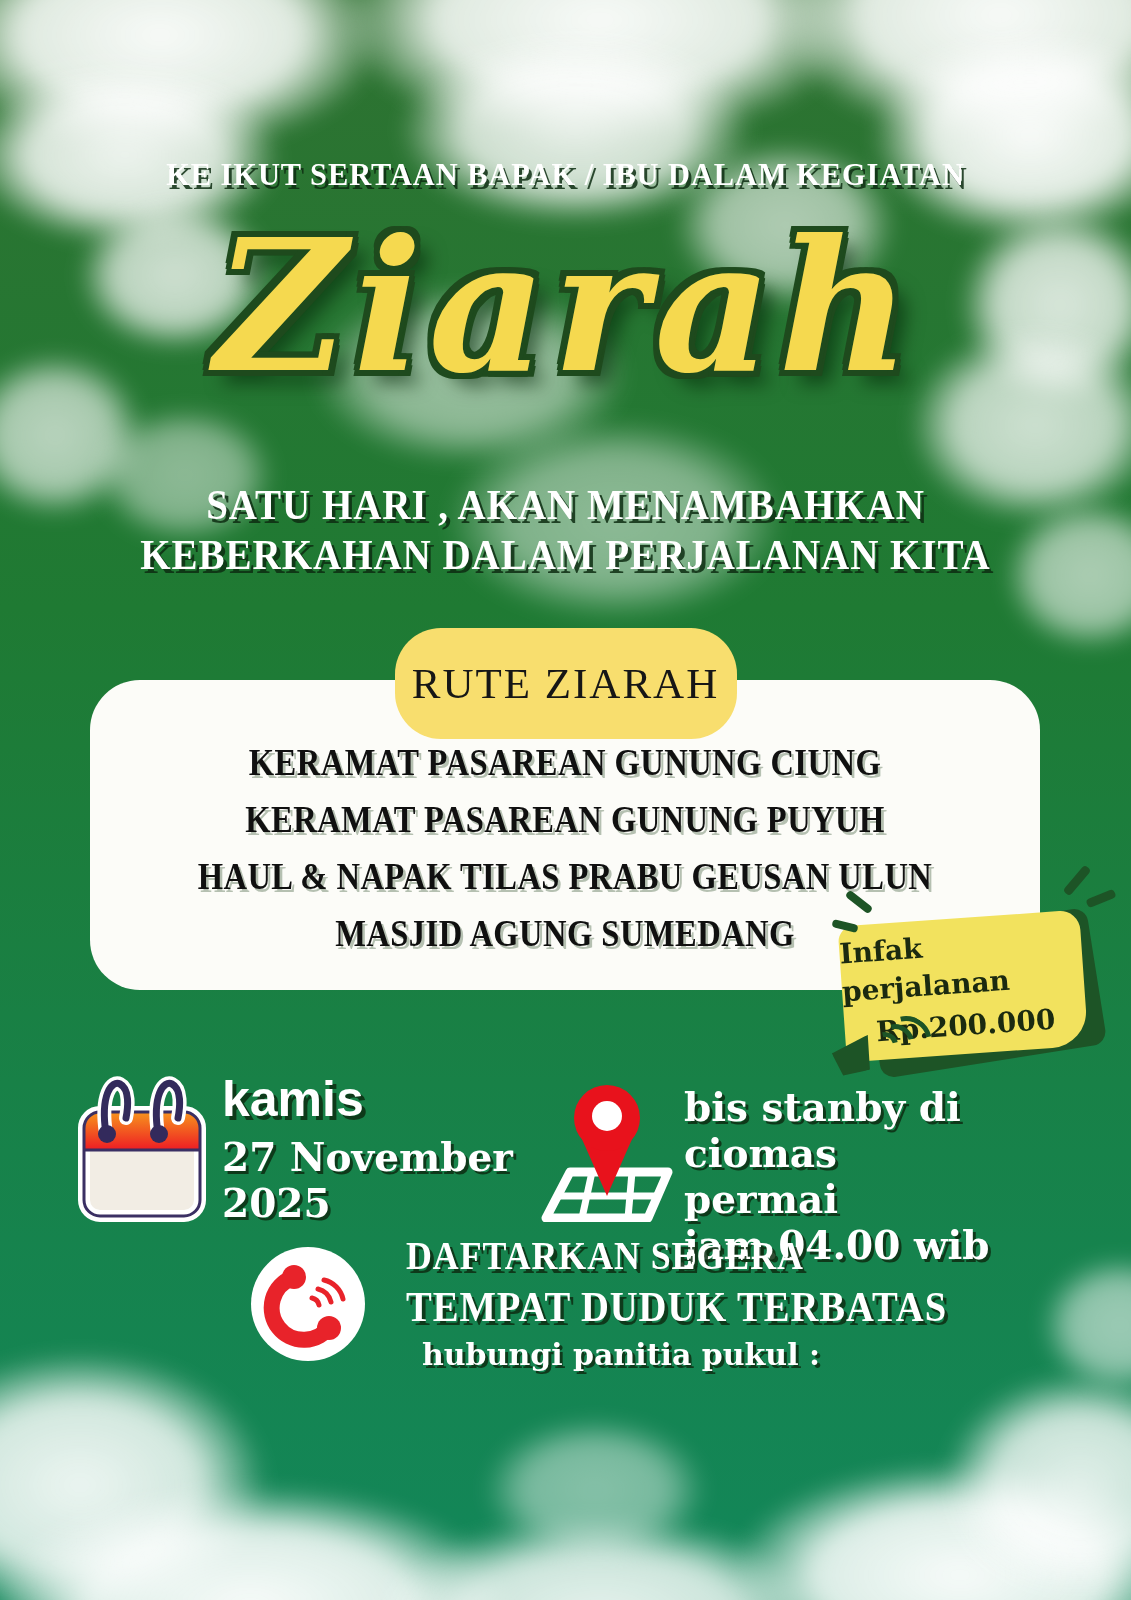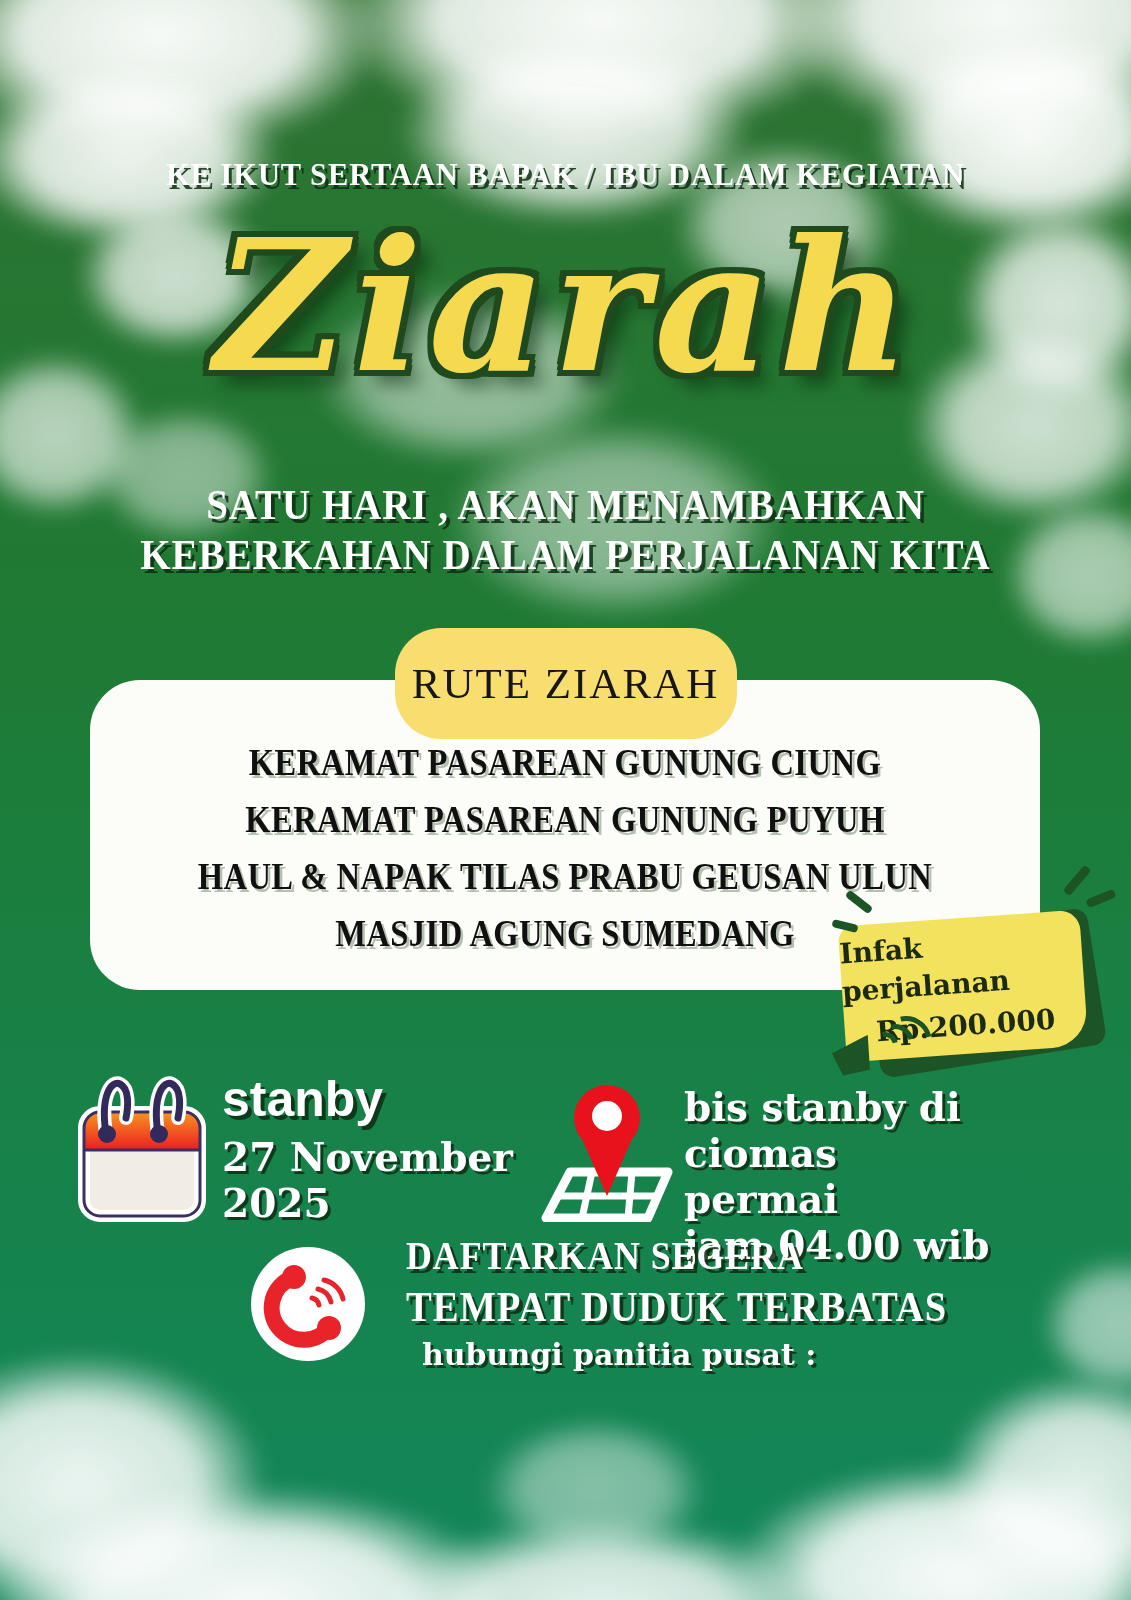--- a/index.html
+++ b/index.html
@@ -225,21 +225,21 @@
         <rect x="8" y="48" width="116" height="104" rx="16" fill="none" stroke="#3A2F63" stroke-width="3"></rect>
         <line x1="8" y1="86" x2="124" y2="86" stroke="#3A2F63" stroke-width="3"></line>
         <path d="M30,70 C24,30 36,16 44,20 C54,25 52,44 50,54" fill="none" stroke="#FFFFFF" stroke-width="14" stroke-linecap="round"></path>
         <path d="M82,70 C76,30 88,16 96,20 C106,25 104,44 102,54" fill="none" stroke="#FFFFFF" stroke-width="14" stroke-linecap="round"></path>
         <path d="M30,70 C24,30 36,16 44,20 C54,25 52,44 50,54" fill="none" stroke="#332A5C" stroke-width="7" stroke-linecap="round"></path>
         <circle cx="31" cy="70" r="9" fill="#332A5C"></circle>
         <path d="M82,70 C76,30 88,16 96,20 C106,25 104,44 102,54" fill="none" stroke="#332A5C" stroke-width="7" stroke-linecap="round"></path>
         <circle cx="83" cy="70" r="9" fill="#332A5C"></circle>
       </svg>
       <div class="info-text">
-        <div class="info-title">stanby</div>
+        <div class="info-title">kamis</div>
         <div class="info-line first">27 November 2025</div>
       </div>
     </div>
 
     <div class="info-block meet">
       <svg class="info-icon" width="150" height="150" viewBox="0 0 150 150">
         <path d="M14,146 L38,100 L136,100 L116,146 Z" fill="none" stroke="#FFFFFF" stroke-width="9" stroke-linejoin="round"></path>
         <path d="M60,100 L50,146" stroke="#FFFFFF" stroke-width="7"></path>
         <path d="M100,100 L96,146" stroke="#FFFFFF" stroke-width="7"></path>
         <path d="M28,124 L126,124" stroke="#FFFFFF" stroke-width="7"></path>
@@ -259,18 +259,18 @@
         <path d="M44,34 A32,32 0 1 0 82,82" fill="none" stroke="#E8232A" stroke-width="16" stroke-linecap="round"></path>
         <circle cx="46" cy="33" r="12" fill="#E8232A"></circle>
         <circle cx="81" cy="84" r="12" fill="#E8232A"></circle>
         <path d="M64,54 a9,9 0 0 1 7,7" fill="none" stroke="#E8232A" stroke-width="5" stroke-linecap="round"></path>
         <path d="M70,45 a17,17 0 0 1 13,13" fill="none" stroke="#E8232A" stroke-width="5" stroke-linecap="round"></path>
         <path d="M76,36 a25,25 0 0 1 19,19" fill="none" stroke="#E8232A" stroke-width="5" stroke-linecap="round"></path>
       </svg>
       <div class="info-text">
         <div class="contact-caps c1">DAFTARKAN SEGERA</div>
         <div class="contact-caps c2">TEMPAT DUDUK TERBATAS</div>
-        <div class="contact-serif c3">hubungi panitia pusat :</div>
+        <div class="contact-serif c3">hubungi panitia pukul :</div>
       </div>
     </div>
 
   </div>
 </div>
 
 </body></html>

